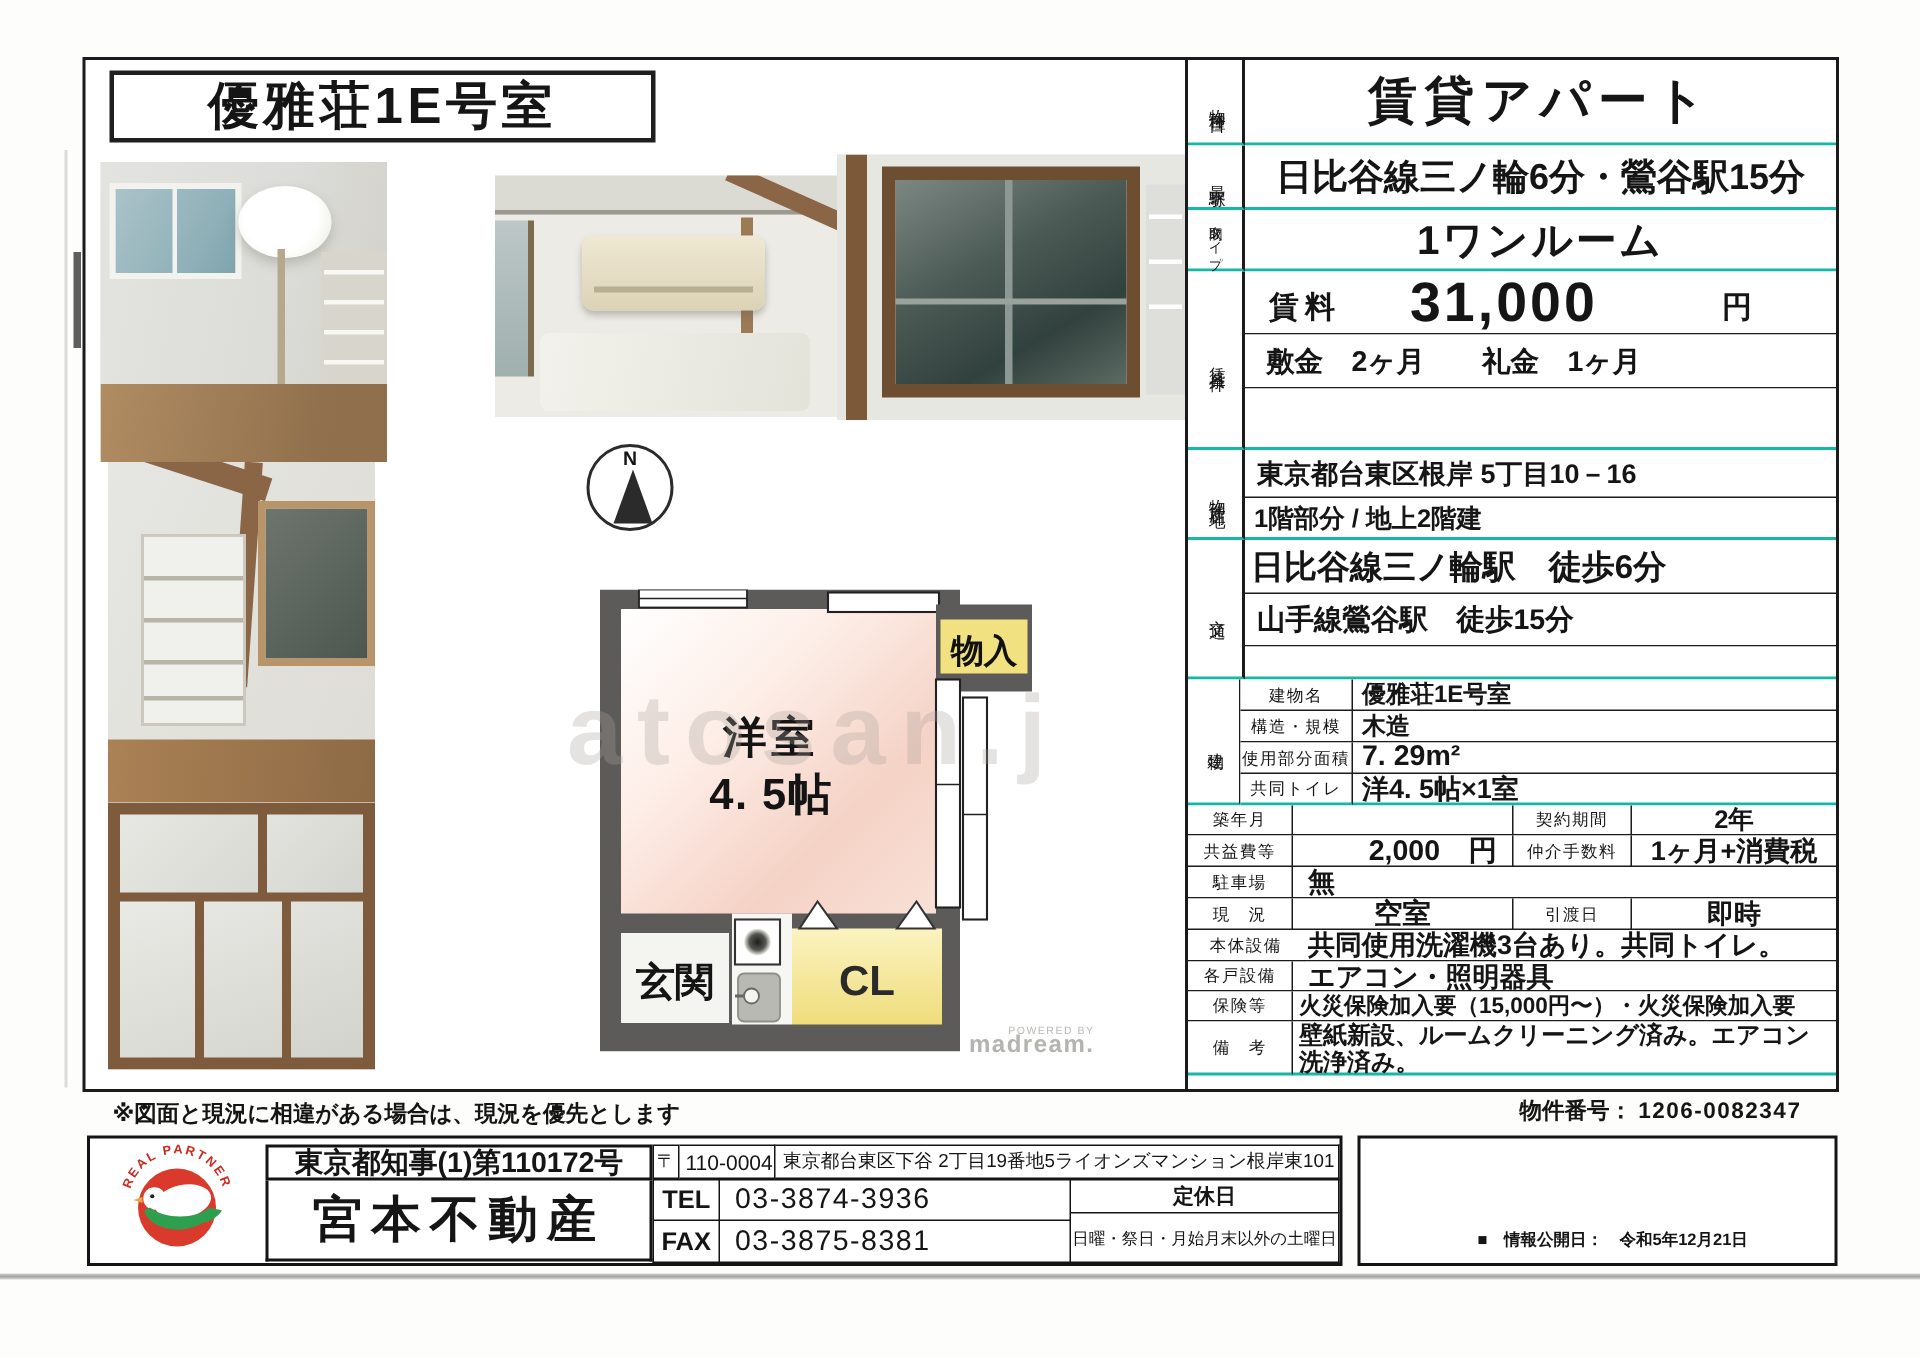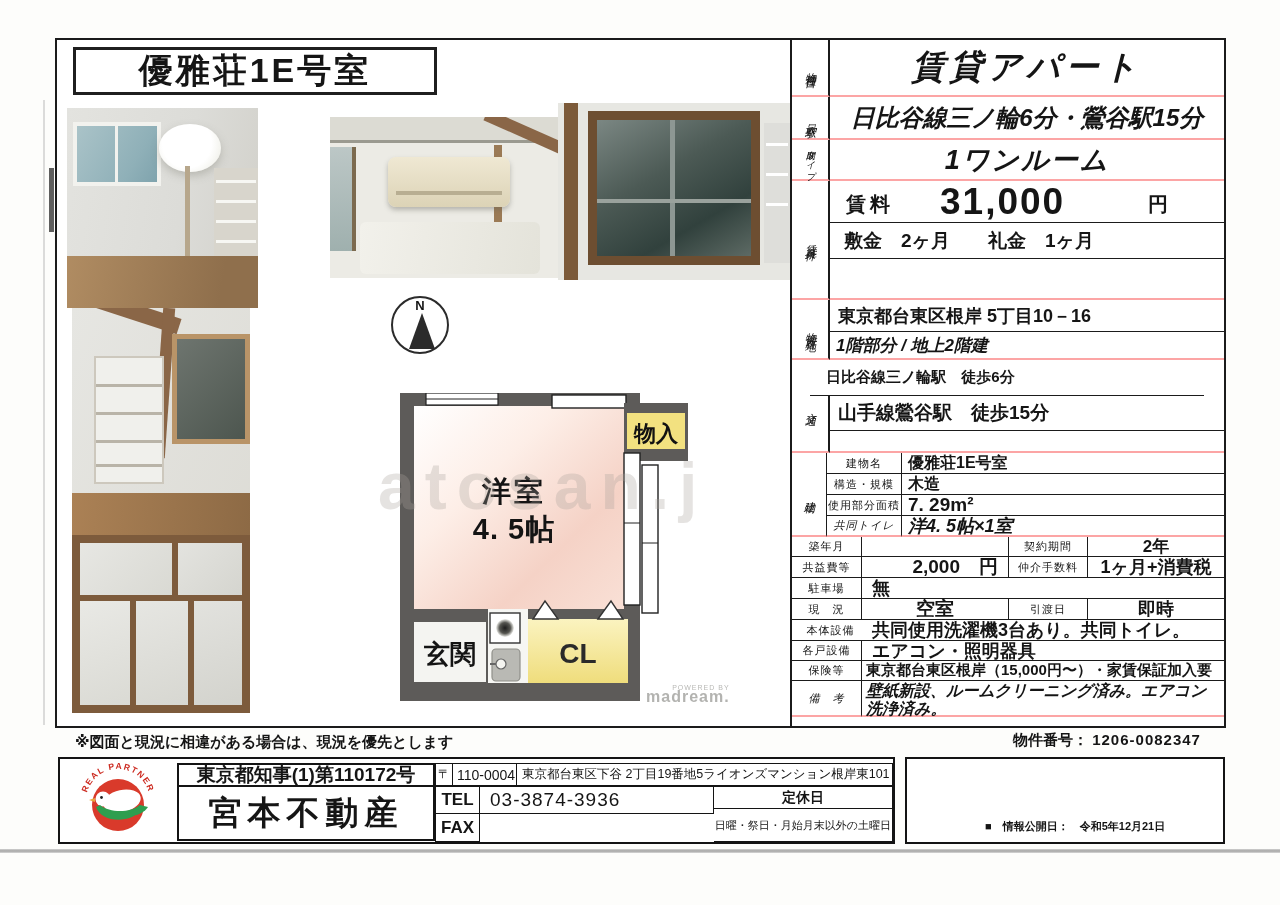--- a/index.html
+++ b/index.html
@@ -25,21 +25,21 @@
   
   .plan{left:400px;top:393px;width:292px;height:256px;z-index:2;}
   .watermark{left:378px;top:448px;font-size:66px;font-weight:bold;letter-spacing:10px;
     color:rgba(168,162,156,0.30);z-index:5;white-space:nowrap;}
   .credit{left:646px;top:683px;z-index:3;text-align:right;line-height:9px;}
   .credit .small{font-size:7px;color:#b9b9b6;letter-spacing:1px;display:block;}
   .credit .big{font-size:16px;font-weight:bold;color:#b3b3b0;letter-spacing:1px;}
   
   .cell{position:absolute;box-sizing:border-box;background:#fff;}
   .bb1{border-bottom:1px solid #1b1b1b;}
-  .bb2{border-bottom:2px solid #fca5a5;font-style:italic;}
+  .bb2{border-bottom:2px solid #14b8a6;}
   .br1{border-right:1px solid #1b1b1b;}
   .br2{border-right:2px solid #1b1b1b;}
   .panel-left-line{left:790px;top:38px;width:2px;height:690px;background:#1b1b1b;z-index:3;}
   .vlabel{display:flex;align-items:center;justify-content:center;}
   .vlabel span{writing-mode:vertical-rl;text-orientation:upright;font-size:11px;letter-spacing:2px;line-height:1;}
   .vlabel.tiny span{font-size:9px;letter-spacing:0;}
   .center{display:flex;align-items:center;justify-content:center;}
   .vcenter{display:flex;align-items:center;}
   .sublbl{font-size:11px;display:flex;align-items:center;justify-content:center;letter-spacing:1px;}
   .val16{font-size:16px;font-weight:600;padding-left:6px;display:flex;align-items:center;}
@@ -234,21 +234,21 @@
 <div class="cell vcenter bb1" style="left:830px;top:300px;width:394px;height:32px;font-size:18px;font-weight:600;padding-left:8px;">
   <span>東京都台東区根岸 5丁目10－16</span>
   </div>
 <div class="cell vcenter bb2" style="left:830px;top:332px;width:394px;height:28px;font-size:17px;font-weight:600;padding-left:6px;">
   <span>1階部分 / 地上2階建</span>
   </div>
 
 <div class="cell vlabel br2 bb2" style="left:792px;top:360px;width:38px;height:93px;">
   <span>交通</span>
   </div>
-<div class="cell vcenter bb1" style="left:810px;top:360px;width:394px;height:36px;font-size:15px;font-weight:600;padding-left:16px;">
+<div class="cell vcenter bb1" style="left:830px;top:360px;width:394px;height:36px;font-size:22px;font-weight:600;padding-left:4px;">
   <span>日比谷線三ノ輪駅　徒歩6分</span>
   </div>
 <div class="cell vcenter bb1" style="left:830px;top:396px;width:394px;height:35px;font-size:19px;font-weight:600;padding-left:8px;">
   <span>山手線鶯谷駅　徒歩15分</span>
   </div>
 <div class="cell bb2" style="left:830px;top:431px;width:394px;height:22px;"></div>
 
 <div class="cell vlabel br1 bb2" style="left:792px;top:453px;width:35px;height:84px;">
   <span>建物</span>
   </div>
@@ -333,21 +333,21 @@
   <span>各戸設備</span>
   </div>
 <div class="cell val18 bb1" style="left:862px;top:641px;width:362px;height:20px;">
   <span>エアコン・照明器具</span>
   </div>
 
 <div class="cell sublbl br1 bb1" style="left:792px;top:661px;width:70px;height:20px;">
   <span>保険等</span>
   </div>
 <div class="cell vcenter bb1" style="left:862px;top:661px;width:362px;height:20px;font-size:15px;font-weight:600;padding-left:4px;">
-  <span>東京都台東区根岸（15,000円〜）・家賃保証加入要</span>
+  <span>火災保険加入要（15,000円〜）・火災保険加入要</span>
   </div>
 
 <div class="cell sublbl br1 bb2" style="left:792px;top:681px;width:70px;height:36px;">
   <span>備　考</span>
   </div>
 <div class="cell bb2" style="left:862px;top:681px;width:362px;height:36px;font-size:16px;font-weight:600;line-height:18px;padding:1px 4px;">
   <span>壁紙新設、ルームクリーニング済み。エアコン洗浄済み。</span></div>
 
 <div class="abs" style="left:75px;top:733px;font-size:15px;font-weight:600;">※図面と現況に相違がある場合は、現況を優先とします</div>
 <div class="abs" style="left:1013px;top:731px;font-size:15px;font-weight:600;">
@@ -393,20 +393,23 @@
 
   <div class="fcell center" style="left:375px;top:27px;width:45px;height:28px;border:1px solid #141414;font-size:17px;font-weight:bold;">
     <span>TEL</span>
     </div>
   <div class="fcell vcenter" style="left:420px;top:27px;width:234px;height:28px;border:1px solid #141414;border-left:none;font-size:19px;padding-left:10px;letter-spacing:1px;">
     <span>03-3874-3936</span>
     </div>
   <div class="fcell center" style="left:375px;top:55px;width:45px;height:28px;border:1px solid #141414;border-top:none;font-size:17px;font-weight:bold;">
     <span>FAX</span>
     </div>
+  <div class="fcell vcenter" style="left:420px;top:55px;width:234px;height:28px;border:1px solid #141414;border-left:none;border-top:none;font-size:19px;padding-left:10px;letter-spacing:1px;">
+    <span>03-3875-8381</span>
+    </div>
 
   <div class="fcell center" style="left:654px;top:27px;width:179px;height:23px;border:1px solid #141414;border-left:none;font-size:14px;font-weight:600;">
     <span>定休日</span>
     </div>
   <div class="fcell center" style="left:654px;top:50px;width:179px;height:33px;border:1px solid #141414;border-left:none;border-top:none;font-size:11px;">
     <span>日曜・祭日・月始月末以外の土曜日</span>
     </div>
 </div>
 
 <div class="abs footer-box2">

